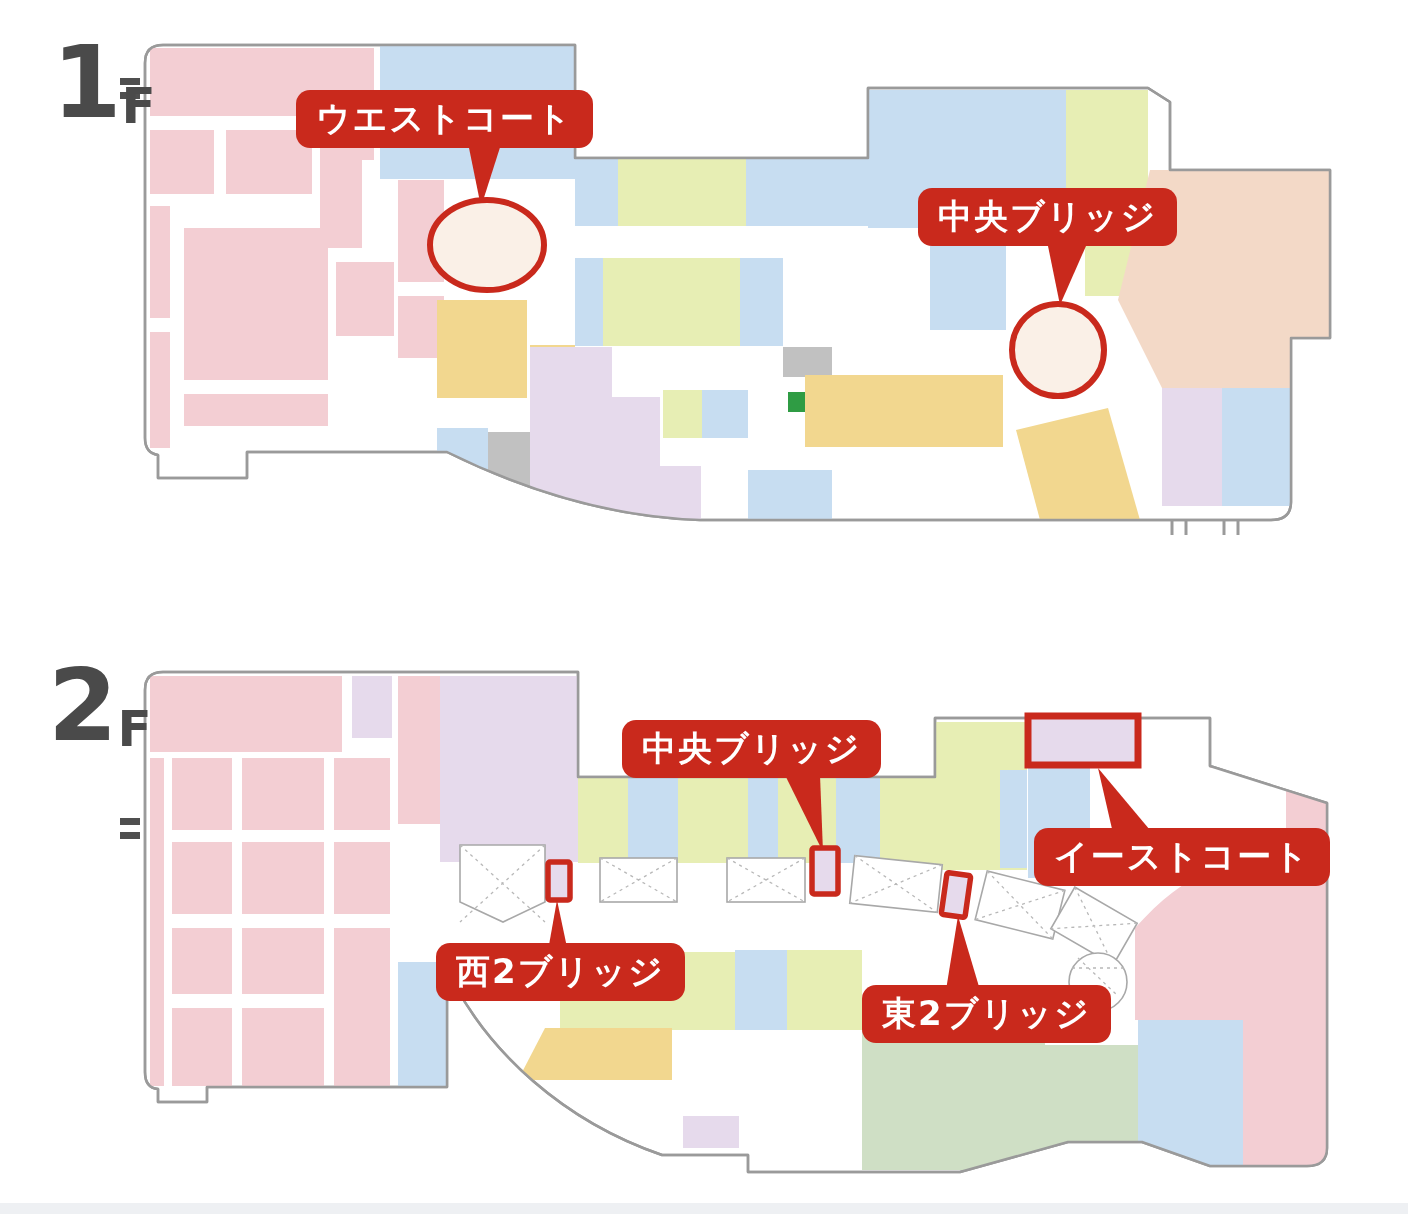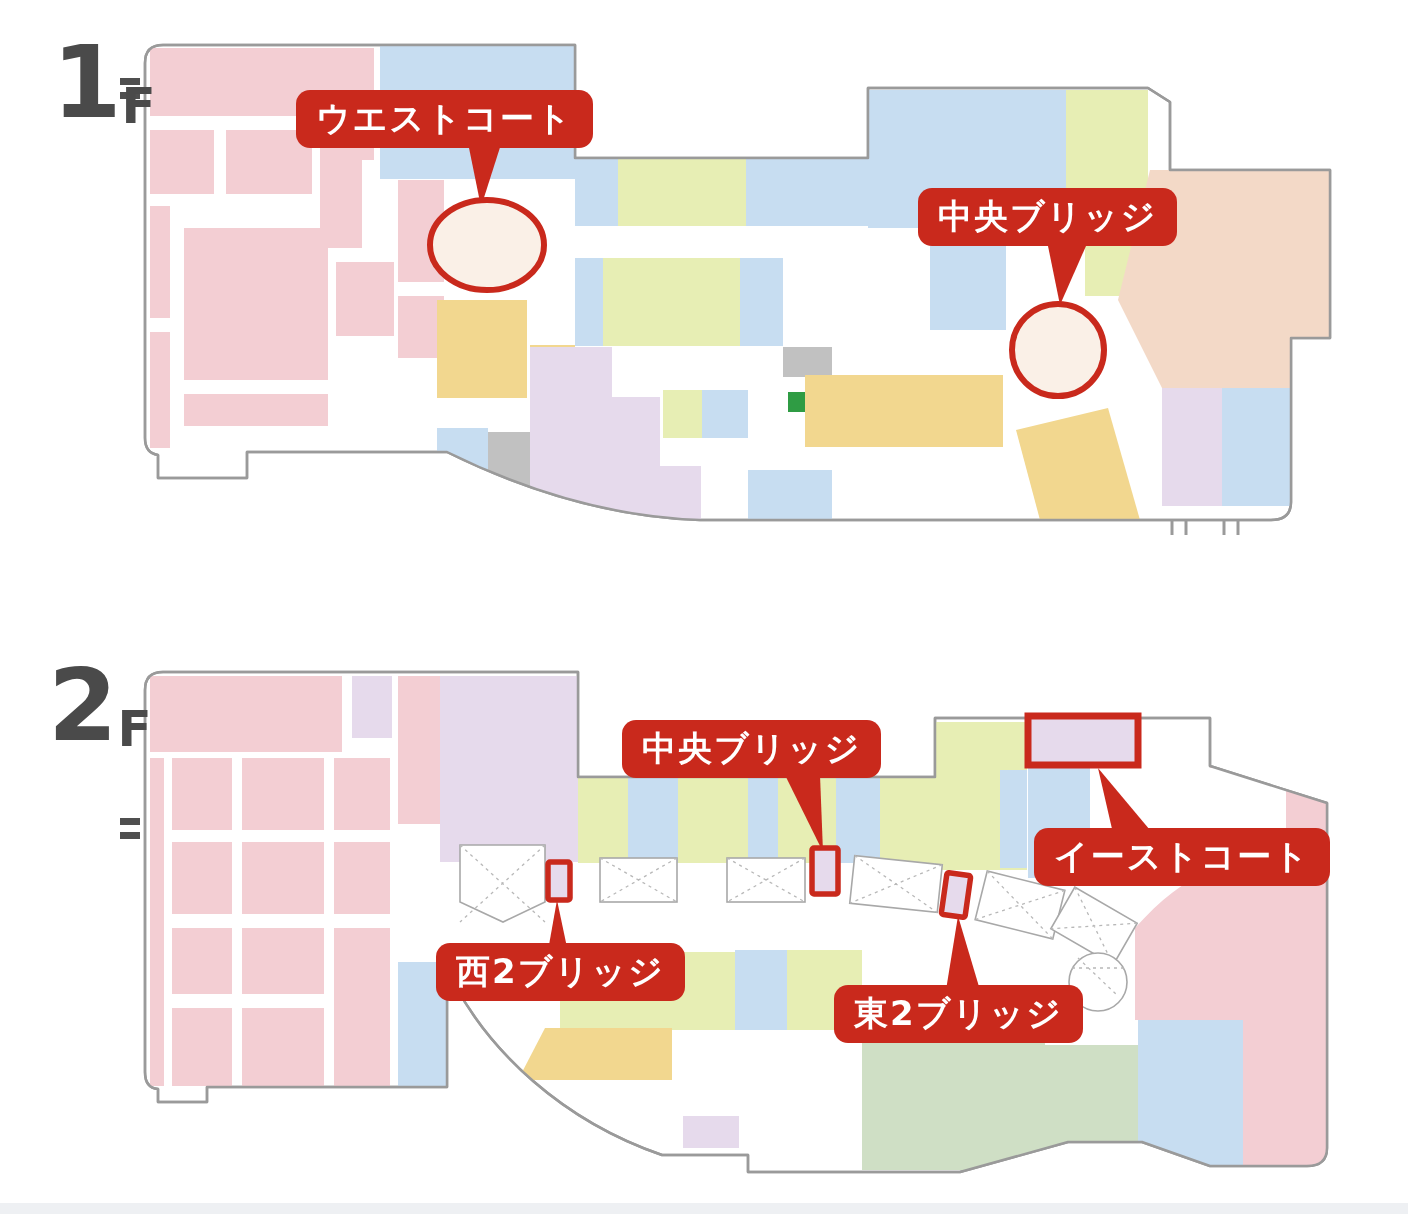--- a/index.html
+++ b/index.html
@@ -211,16 +211,16 @@
   <div class="floor-label" style="left:48px;top:656px;">
     <span class="num">2</span>
     <span class="suf">F</span>
   </div>
 
   <div class="callout" style="left:296px;top:90px;">ウエストコート</div>
   <div class="callout" style="left:918px;top:188px;">中央ブリッジ</div>
   <div class="callout" style="left:622px;top:720px;">中央ブリッジ</div>
   <div class="callout" style="left:1034px;top:828px;">イーストコート</div>
   <div class="callout" style="left:436px;top:943px;">西2ブリッジ</div>
-  <div class="callout" style="left:834px;top:985px;">東2ブリッジ</div>
+  <div class="callout" style="left:862px;top:985px;">東2ブリッジ</div>
 
   <div class="footer-strip"></div>
 </div>
 
 </body></html>

